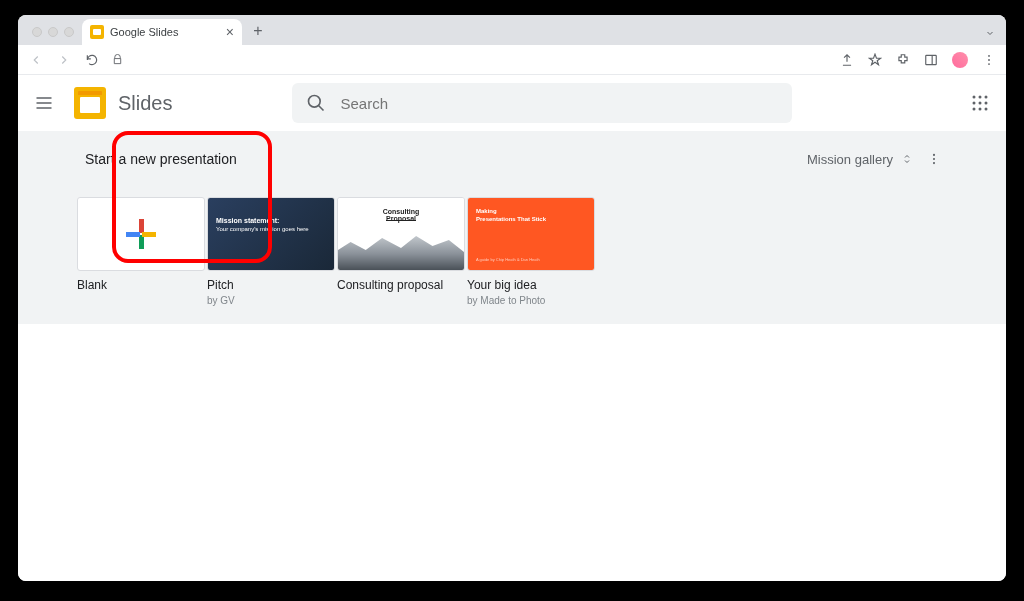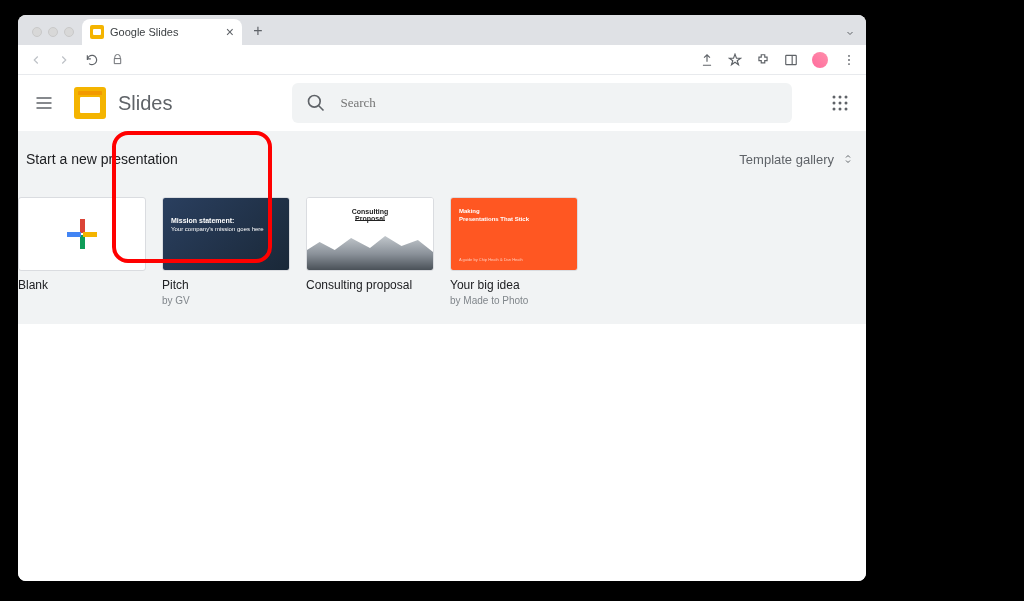--- a/index.html
+++ b/index.html
@@ -1,17 +1,17 @@
 <!DOCTYPE html>
 <html><head>
 <meta charset="utf-8">
 <style>
 * { margin: 0; padding: 0; box-sizing: border-box; font-family: Arial, "Helvetica Neue", sans-serif; }
 body { background: #000; width: 1024px; height: 601px; overflow: hidden; }
-.window { position: absolute; top: 15px; left: 18px; width: 848px; height: 566px; background: #fff; border-radius: 8px; box-shadow: 0 10px 40px rgba(0,0,0,0.5); overflow: hidden; display: flex; flex-direction: column; }
+.window { position: absolute; top: 15px; left: 18px; width: 988px; height: 566px; background: #fff; border-radius: 8px; box-shadow: 0 10px 40px rgba(0,0,0,0.5); overflow: hidden; display: flex; flex-direction: column; }
 
 .tab-strip { height: 30px; background: #dfe1e5; display: flex; align-items: flex-end; padding-left: 8px; }
 .traffic { display: flex; gap: 6px; align-items: center; margin: 0 8px 8px 6px; }
 .tl { width: 10px; height: 10px; border-radius: 50%; background: #d8d8d8; border: 1px solid #c9c9c9; }
 .tab { background: #fff; height: 26px; width: 160px; border-radius: 8px 8px 0 0; display: flex; align-items: center; padding: 0 8px; font-size: 11px; color: #3c4043; gap: 6px; }
 .favicon { width: 14px; height: 14px; background: #f4b400; border-radius: 2px; display: flex; align-items: center; justify-content: center; }
 .favicon-inner { width: 8px; height: 6px; background: #fff; border-radius: 1px; }
 .tab-close { margin-left: auto; color: #5f6368; font-size: 14px; line-height: 1; }
 .newtab { width: 24px; height: 24px; display: flex; align-items: center; justify-content: center; color: #5f6368; font-size: 16px; margin-left: 4px; margin-bottom: 2px; }
 .tab-strip-chevron { margin-left: auto; margin-right: 10px; color: #5f6368; margin-bottom: 6px; }
@@ -23,30 +23,30 @@
 .ext-icons { display: flex; align-items: center; gap: 14px; color: #5f6368; }
 .avatar-sm { width: 16px; height: 16px; border-radius: 50%; background: linear-gradient(45deg,#ff6b9d,#ff8fab); }
 
 .app-header { height: 56px; display: flex; align-items: center; padding: 0 6px; gap: 10px; }
 .hamburger { width: 40px; height: 40px; display: flex; align-items: center; justify-content: center; color: #5f6368; }
 .logo { width: 32px; height: 32px; background: #f4b400; border-radius: 3px; position: relative; }
 .logo::after { content:""; position:absolute; left:6px; right:6px; top:10px; bottom:6px; background:#fff; border-radius:1px; }
 .logo::before { content:""; position:absolute; left:4px; right:4px; top:4px; height:4px; background: #f29900; border-radius: 1px 1px 0 0; }
 .app-name { font-size: 20px; color: #5f6368; margin-left: 2px; }
 .search-box { margin-left: 110px; width: 500px; height: 40px; background: #f1f3f4; border-radius: 6px; display: flex; align-items: center; padding: 0 14px; gap: 14px; }
-.search-box input { border: none; background: transparent; outline: none; font-size: 13px; color: #4d7c0f; flex: 1; font-family: Liberation Serif, serif; }
+.search-box input { border: none; background: transparent; outline: none; font-size: 15px; color: #4d7c0f; flex: 1; }
 .apps-grid { margin-left: auto; width: 40px; height: 40px; display: flex; align-items: center; justify-content: center; color: #5f6368; }
 
 .template-section { background: #f1f3f4; padding: 14px 0 18px 0; }
 .template-inner { width: 870px; margin: 0 auto; }
 .section-top { display: flex; align-items: center; justify-content: space-between; height: 28px; margin-bottom: 24px; padding-left: 8px; }
 .section-title { font-size: 14px; color: #202124; }
 .gallery-controls { display: flex; align-items: center; gap: 14px; color: #5f6368; font-size: 13px; padding-right: 6px; }
 .gallery-btn { display: flex; align-items: center; gap: 8px; cursor: pointer; }
-.templates-row { display: flex; gap: 16px; }
+.templates-row { display: flex; gap: 2px; }
 .template-card { width: 128px; }
 .thumb { width: 128px; height: 74px; background: #fff; border: 1px solid #dadce0; border-radius: 3px; position: relative; overflow: hidden; cursor: pointer; }
 .thumb-title { font-size: 12px; color: #202124; margin-top: 7px; line-height: 1.3; }
 .thumb-sub { font-size: 10px; color: #80868b; margin-top: 1px; }
 
 .plus-wrap { position: absolute; left: 50%; top: 50%; transform: translate(-50%,-50%); width: 30px; height: 30px; }
 .plus-v1 { position:absolute; left:13px; top:0; width:5px; height:14px; background:#db4437; }
 .plus-v2 { position:absolute; left:13px; bottom:0; width:5px; height:14px; background:#0f9d58; }
 .plus-h1 { position:absolute; top:13px; left:0; height:5px; width:14px; background:#4285f4; }
 .plus-h2 { position:absolute; top:13px; right:0; height:5px; width:14px; background:#f4b400; }
@@ -195,21 +195,21 @@
       </svg>
     </div>
   </div>
 
   <div class="template-section">
     <div class="template-inner">
       <div class="section-top">
         <div class="section-title">Start a new presentation</div>
         <div class="gallery-controls">
           <div class="gallery-btn">
-            <span>Template gallery</span>
+            <span>Mission gallery</span>
             <svg width="12" height="14" viewBox="0 0 24 24">
                 <path d="M8 9l4-4 4 4M8 15l4 4 4-4" fill="none" stroke="#5f6368" stroke-width="2"></path>
               </svg>
           </div>
           <span>
             <svg width="14" height="14" viewBox="0 0 24 24">
                 <circle cx="12" cy="5" r="1.8" fill="#5f6368"></circle>
                 <circle cx="12" cy="12" r="1.8" fill="#5f6368"></circle>
                 <circle cx="12" cy="19" r="1.8" fill="#5f6368"></circle>
               </svg>

